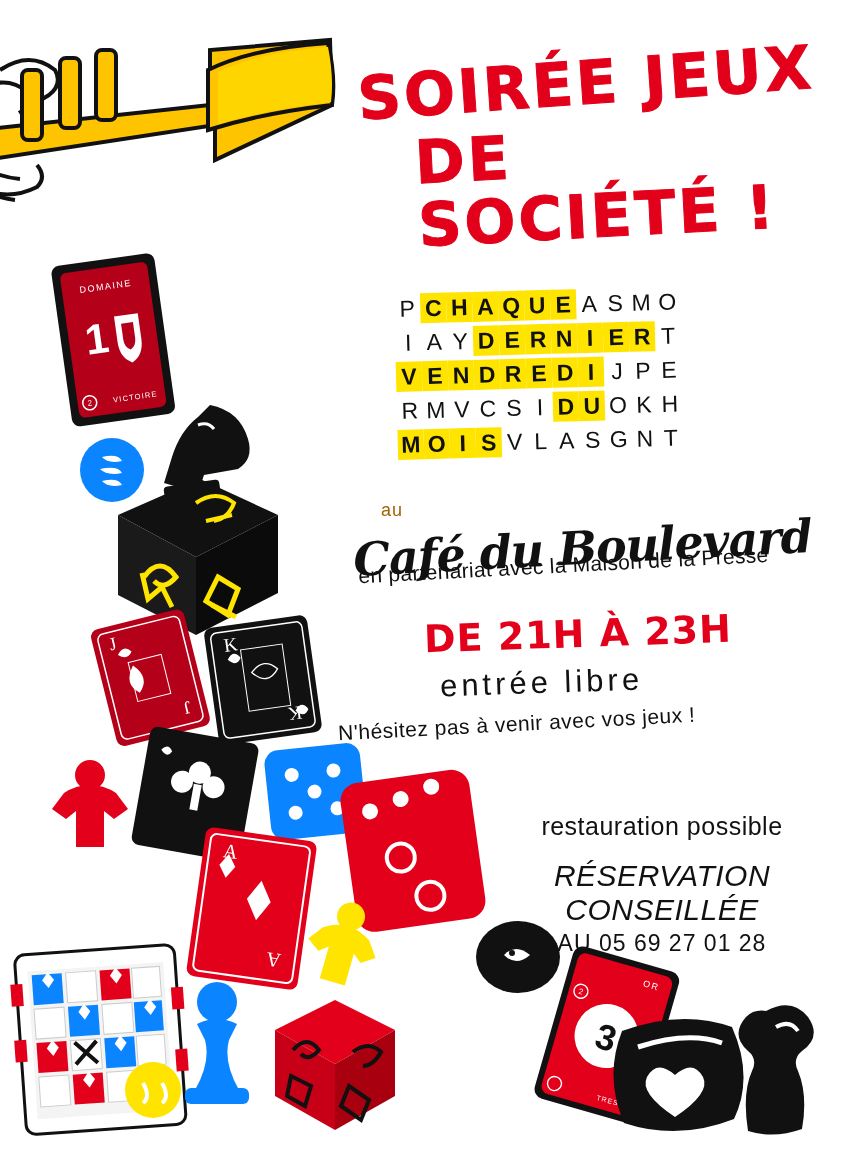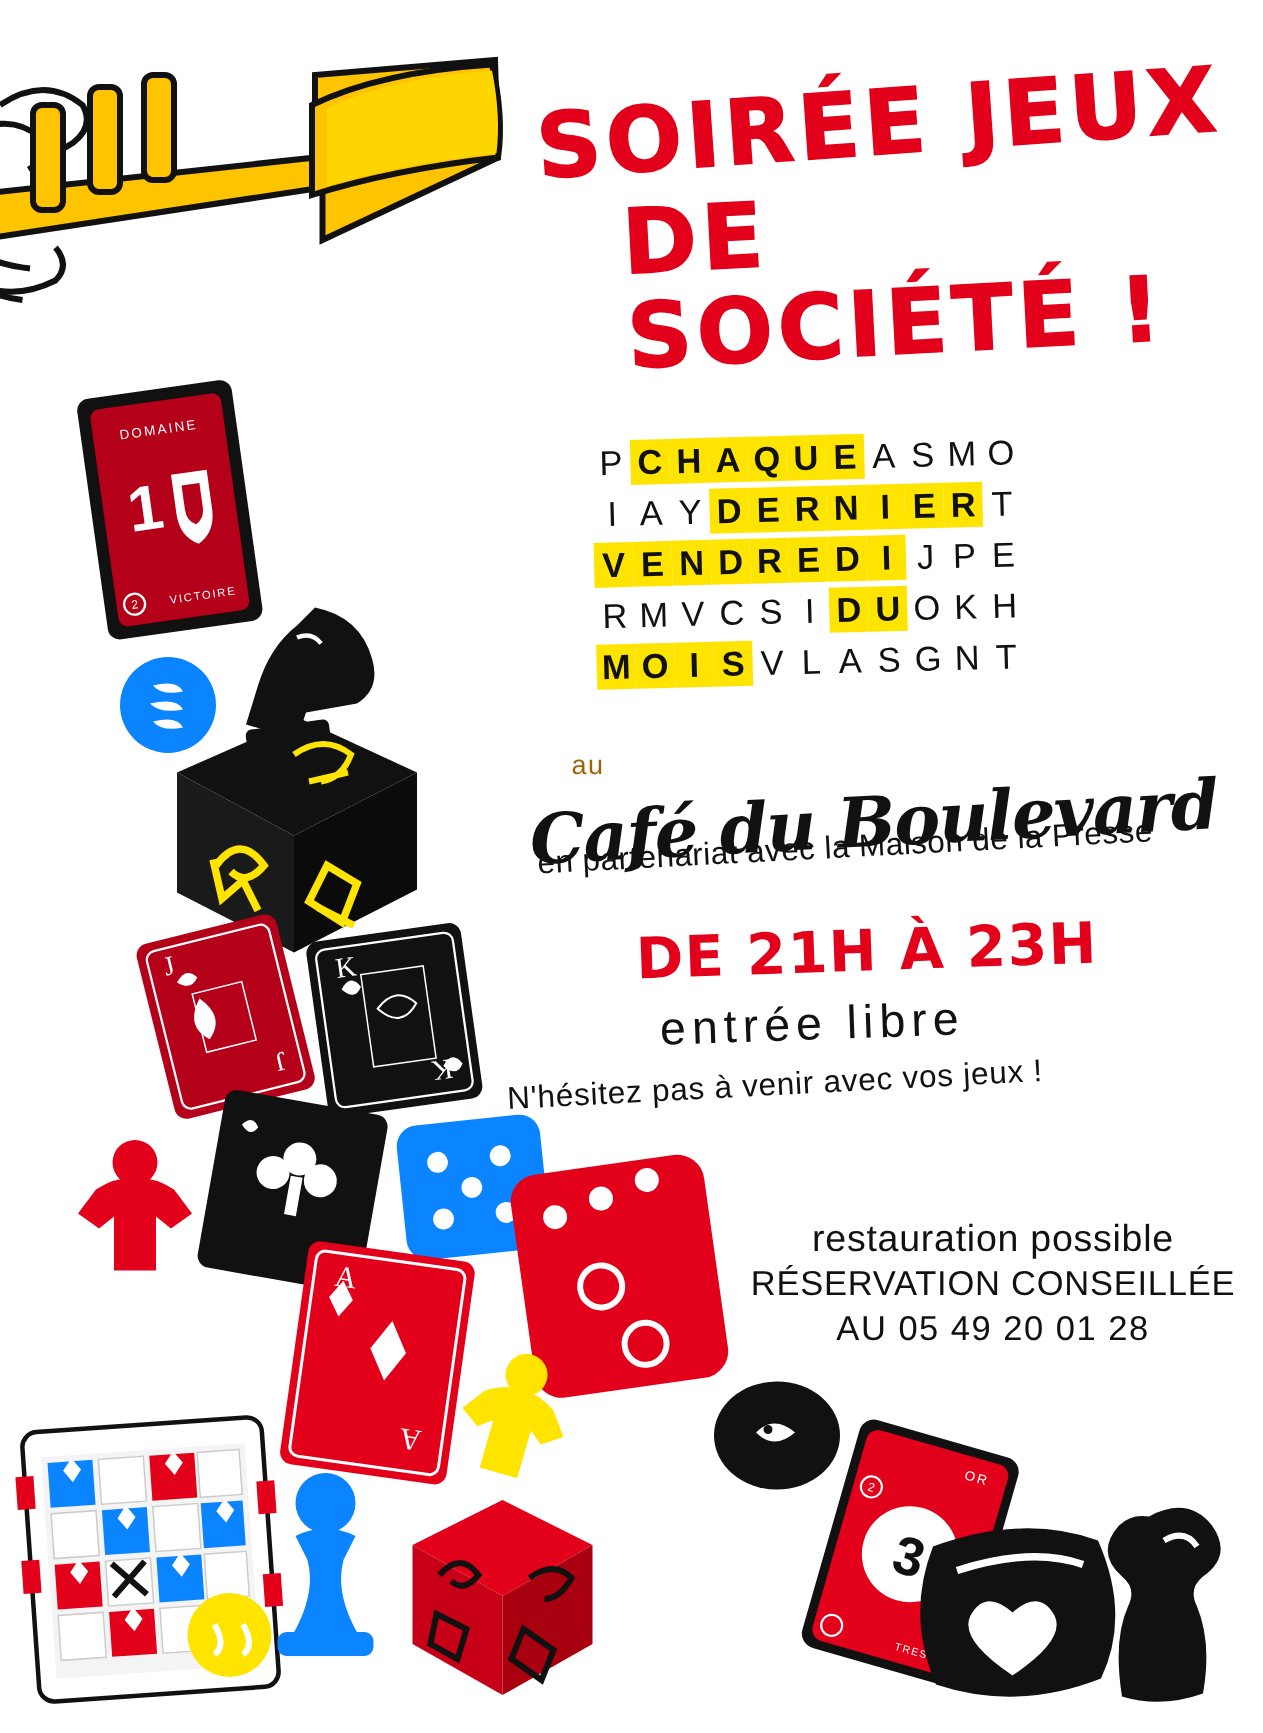--- a/index.html
+++ b/index.html
@@ -135,21 +135,21 @@
 
   
   .info {
     position: absolute;
     left: 492px;
     top: 812px;
     width: 340px;
     text-align: center;
   }
   .info-1 { font-size: 25px; letter-spacing: 0.5px; }
-  .info-2 { font-size: 23px; letter-spacing: 0.5px; margin-top: 1px; }
+  .info-2 { font-size: 30px; letter-spacing: 0.5px; margin-top: 18px; font-style: italic; }
   .info-3 { font-size: 23px; letter-spacing: 1px; margin-top: 3px; }
 
   
   svg.art { position: absolute; overflow: visible; }
 
   .trumpet { left: -40px; top: 10px; }
   .art-cards-top { left: 40px; top: 250px; }
   .art-dice-black { left: 90px; top: 395px; }
   .art-cards-jk { left: 95px; top: 610px; }
   .art-bottom { left: 10px; top: 735px; }
@@ -453,16 +453,16 @@
   </div>
   <div class="partner">en partenariat avec la Maison de la Presse</div>
 
   <div class="hours">DE 21H À 23H</div>
   <div class="free">entrée libre</div>
   <div class="bring">N'hésitez pas à venir avec vos jeux !</div>
 
   <div class="info">
     <div class="info-1">restauration possible</div>
     <div class="info-2">RÉSERVATION CONSEILLÉE</div>
-    <div class="info-3">AU 05 49 20 01 28</div>
+    <div class="info-3">AU 05 69 27 01 28</div>
   </div>
 
 </div>
 
 </body></html>

